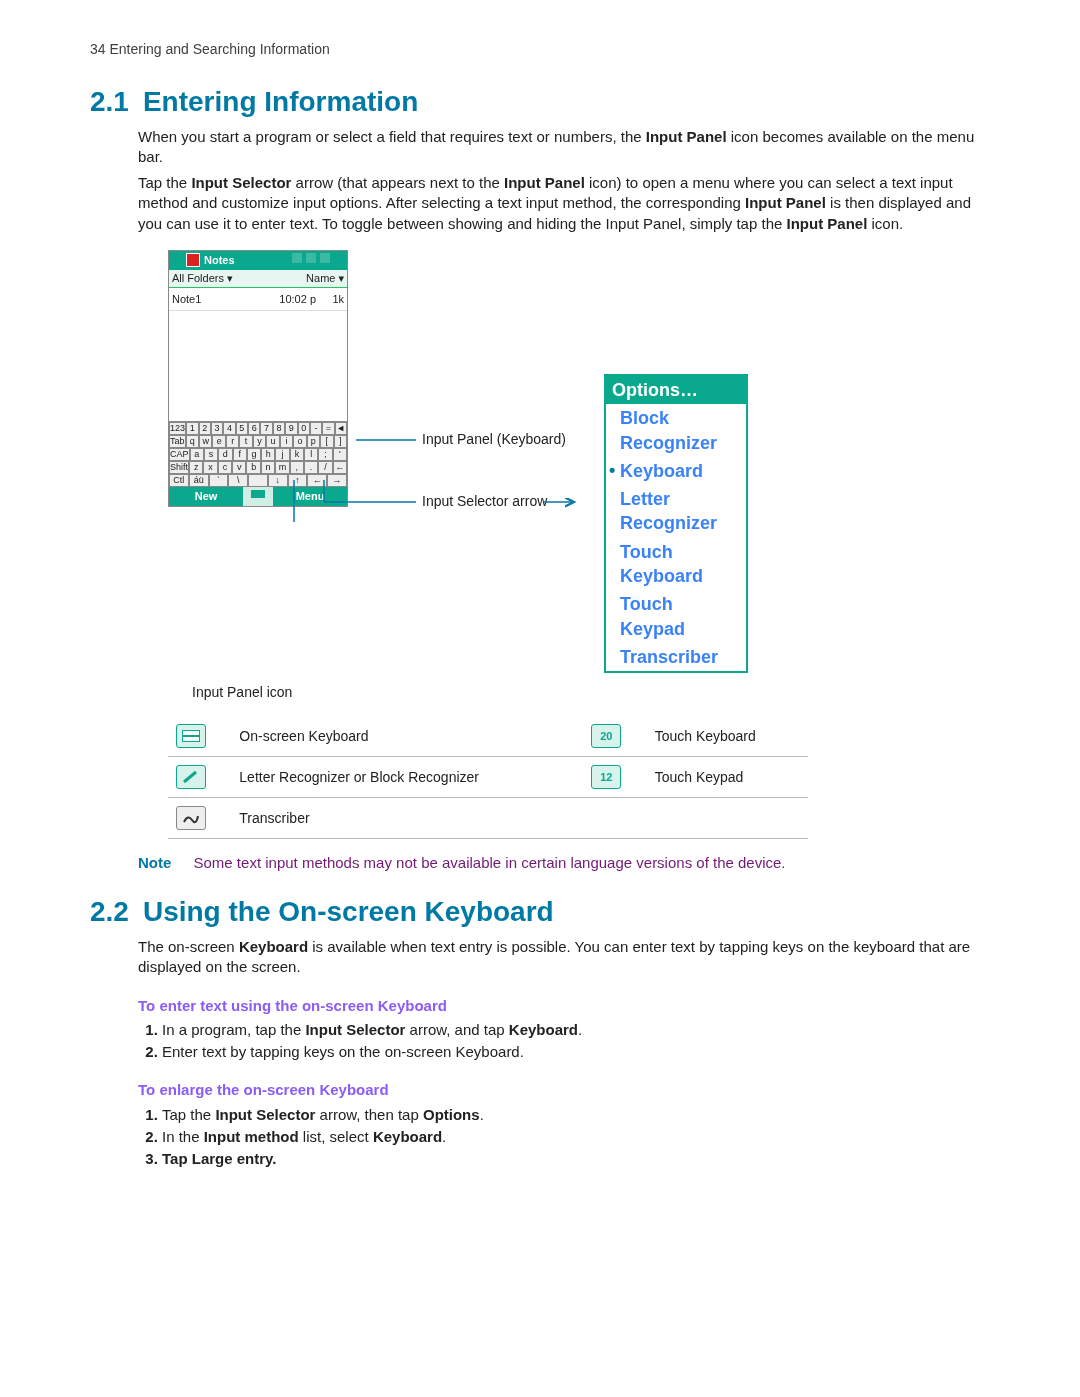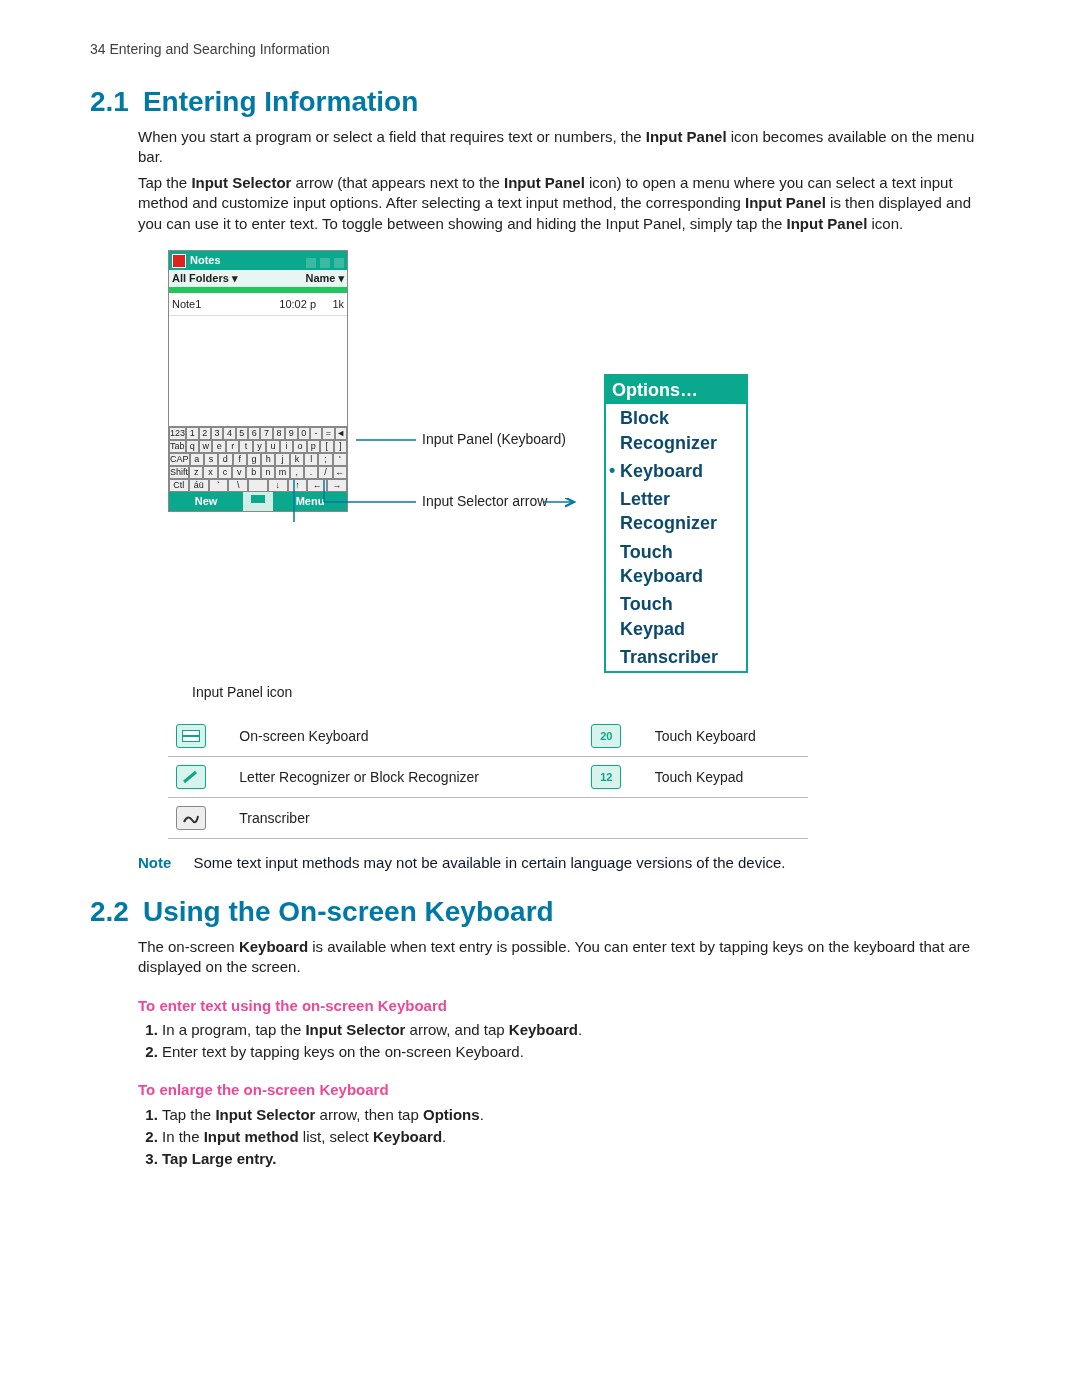--- a/index.html
+++ b/index.html
@@ -22,59 +22,59 @@
     color: #0079a5;
     font-size: 28px;
     font-weight: 700;
     margin: 20px 0 6px 0;
   }
   h2.section .num { margin-right: 14px; }
   .indent { margin-left: 48px; }
   p { margin: 6px 0; }
   .bold { font-weight: 700; }
   .sub-head {
-    color: #ec4899;
+    color: #8b5cf6;
     font-weight: 700;
     margin: 18px 0 4px 0;
   }
   ol { margin: 4px 0 10px 0; padding-left: 24px; }
   ol li { margin: 2px 0; }
   ol li::marker { font-weight: 700; }
   .note-row { margin-top: 14px; }
   .note-row .label { color: #0079a5; font-weight: 700; margin-right: 18px; }
-  .note-row .txt  { color: #0f172a; }
+  .note-row .txt  { color: #701a75; }
 
   
   .fig-wrap {
     display: flex;
     align-items: flex-start;
     gap: 28px;
     margin: 16px 0 8px 78px;
   }
   
   .phone {
     width: 178px;
     border: 1px solid #888;
     font-size: 11px;
     background: #fff;
   }
   .phone .titlebar {
     background: #0aa88d;
     color: #fff;
     display: flex;
-    align-items: flex-end;
-    padding: 2px 3px;
+    align-items: flex-start;
+    padding: 2px 17px;
     gap: 4px;
   }
   .flag { width:12px;height:12px;background:#d22;border:1px solid #fff;}
   .titlebar .spacer{flex:1;}
   .ticon{width:10px;height:10px;background:#fff3;display:inline-block;}
   .phone .row2 {
-    background:#e8f6f2;border-bottom:6px solid #22c55e;
-    display:flex;padding:1px 3px;font-weight:700;
+    background:#e8f6f2;border-bottom:1px solid #22c55e;
+    display:flex;padding:1px 3px;font-weight:400;
   }
   .row2 .spacer{flex:1;}
   .phone .row3{
     display:flex;padding:4px 3px;border-bottom:1px solid #ddd;
     background:#fff;
   }
   .row3 .c1{flex:1;}
   .row3 .c2{width:52px;text-align:right;}
   .row3 .c3{width:28px;text-align:right;}
   .phone .blank{height:110px;background:#fff;}
@@ -96,21 +96,21 @@
     content:"";position:absolute;left:8px;top:3px;width:14px;height:8px;
     background:#0aa88d;
   }
   .conn-line{stroke:#0079a5;stroke-width:1.5;fill:none;}
   
   .opts{
     border:2px solid #0aa88d;width:140px;font-size:18px;margin-top:124px;
   }
   .opts .hdr{background:#0aa88d;color:#fff;font-weight:700;padding:2px 6px;}
   .opts .itm{
-    color:#0c4a6e;font-weight:700;padding:2px 6px 2px 14px;position:relative;
+    color:#3b82f6;font-weight:700;padding:2px 6px 2px 14px;position:relative;
   }
   .opts .itm.sel::before{
     content:"•";position:absolute;left:3px;top:1px;color:#0079a5;
   }
   .below-labels{margin-left:78px;font-size:14px;}
   .below-labels .l2{margin-left:24px;display:inline-block;margin-top:2px;}
 
   
   table.methods{
     border-collapse:collapse;width:640px;margin:14px 0 6px 78px;

